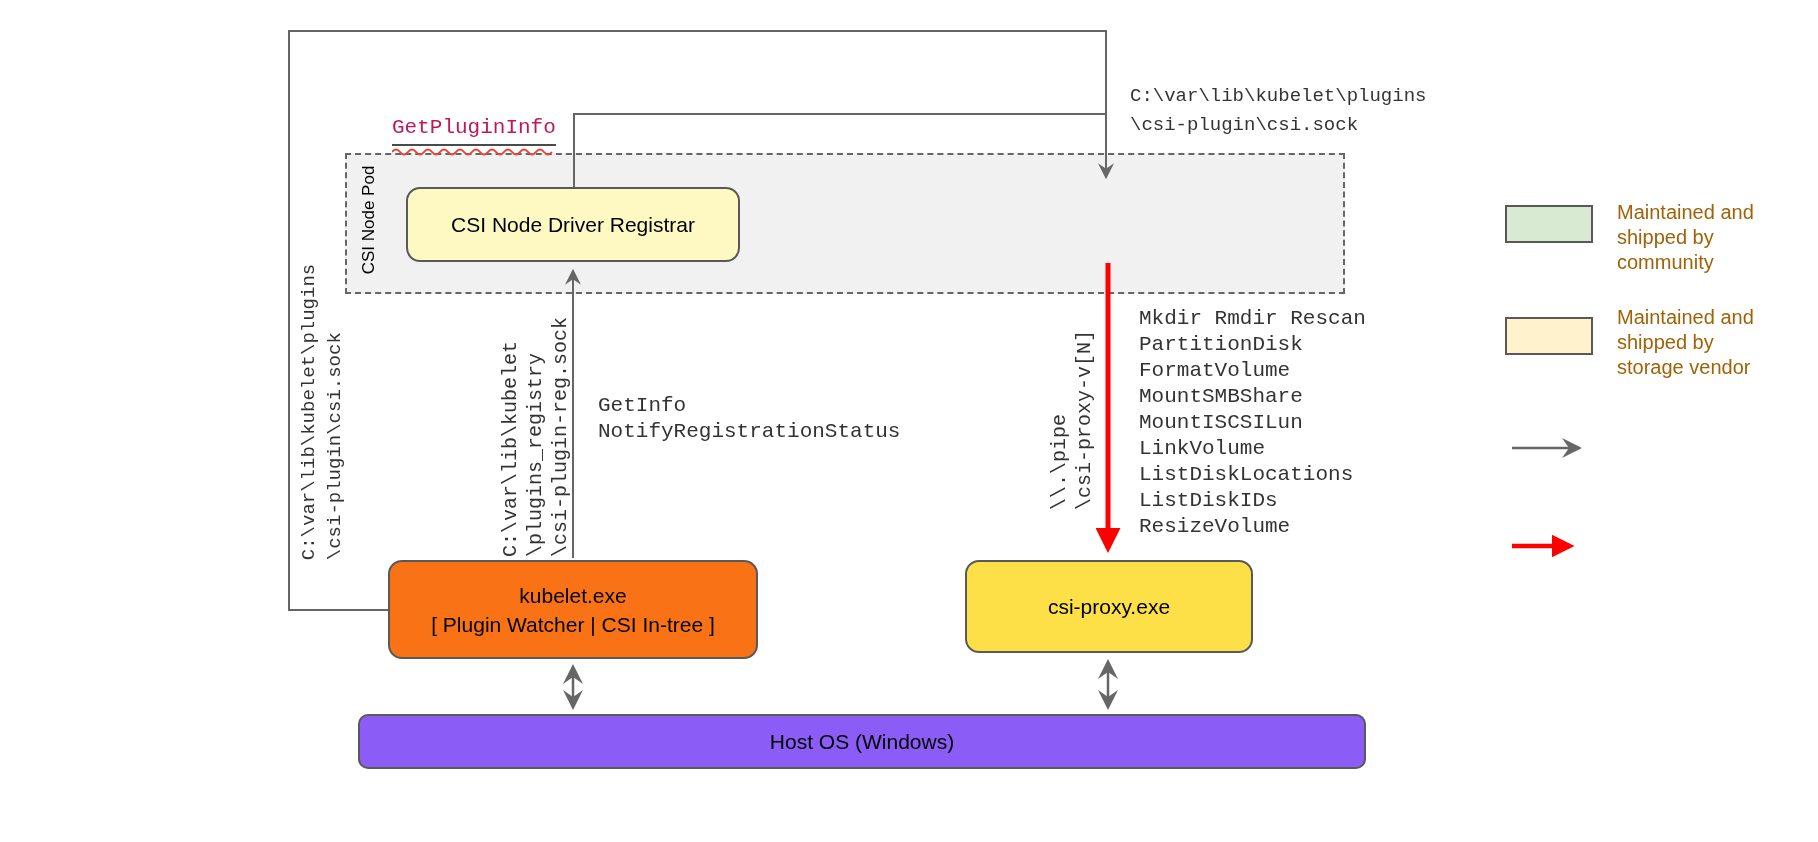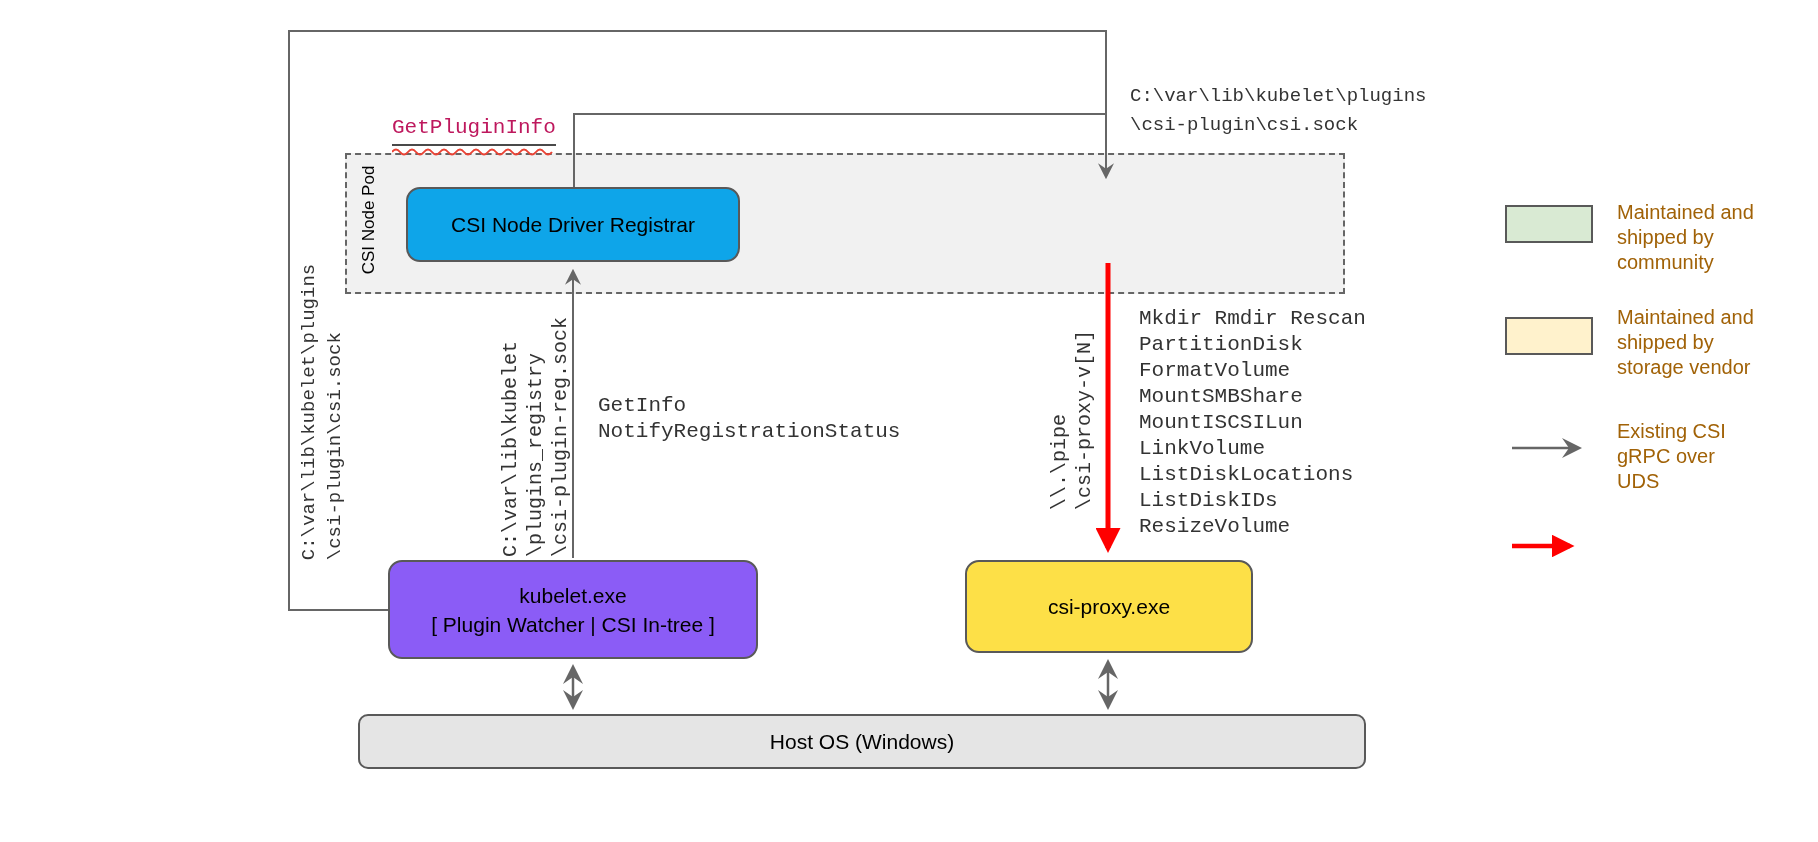--- a/index.html
+++ b/index.html
@@ -18,25 +18,25 @@
     left:345px; top:153px; width:1000px; height:141px;
     background:#f1f1f1; border:2px dashed #666666; box-sizing:border-box;
   }
   
   .node{
     box-sizing:border-box; border:2px solid #595959; border-radius:14px;
     display:flex; align-items:center; justify-content:center; text-align:center;
     font-family:var(--sans); font-size:21px; color:#000; line-height:29px;
     white-space:pre-line;
   }
-  #box-registrar{left:406px; top:187px; width:334px; height:75px; background:#0ea5e9;}
+  #box-registrar{left:406px; top:187px; width:334px; height:75px; background:#fef9c3;}
   #box-plugin   {left:931px; top:187px; width:354px; height:75px; background:#fff2cc;}
-  #box-kubelet  {left:388px; top:560px; width:370px; height:99px; background:#8b5cf6;}
+  #box-kubelet  {left:388px; top:560px; width:370px; height:99px; background:#f97316;}
   #box-csiproxy {left:965px; top:560px; width:288px; height:93px; background:#fde047;}
-  #box-hostos   {left:358px; top:714px; width:1008px; height:55px; background:#e5e5e5; border-radius:10px;}
+  #box-hostos   {left:358px; top:714px; width:1008px; height:55px; background:#8b5cf6; border-radius:10px;}
   
   .code{
     font-family:var(--mono); color:#333; white-space:pre-line;
   }
   #left-methods{right:1545px; top:332px; font-size:19px; line-height:26px; text-align:right; white-space:pre-line;}
   #right-methods{left:1127px; top:306px; font-size:21px; line-height:26px;margin-left:12px;}
   #registration-methods{left:598px; top:393px; font-size:21px; line-height:26px;}
   #csi-sock-top{left:1130px; top:82px; font-size:19px; line-height:29px;}
   #getplugininfo-wrap{left:392px; top:116px;}
   #getplugininfo-text{
@@ -139,17 +139,14 @@
 NotifyRegistrationStatus</div>
 
   <div id="legend-swatch-community" class="abs swatch"></div>
   <div id="legend-text-community" class="abs legend-text">Maintained and
 shipped by
 community</div>
   <div id="legend-swatch-vendor" class="abs swatch"></div>
   <div id="legend-text-vendor" class="abs legend-text">Maintained and
 shipped by
 storage vendor</div>
-  <div id="legend-text-uds" class="abs legend-text">Existing CSI
-gRPC over
-UDS</div>
 
 </div>
 
 </body></html>

